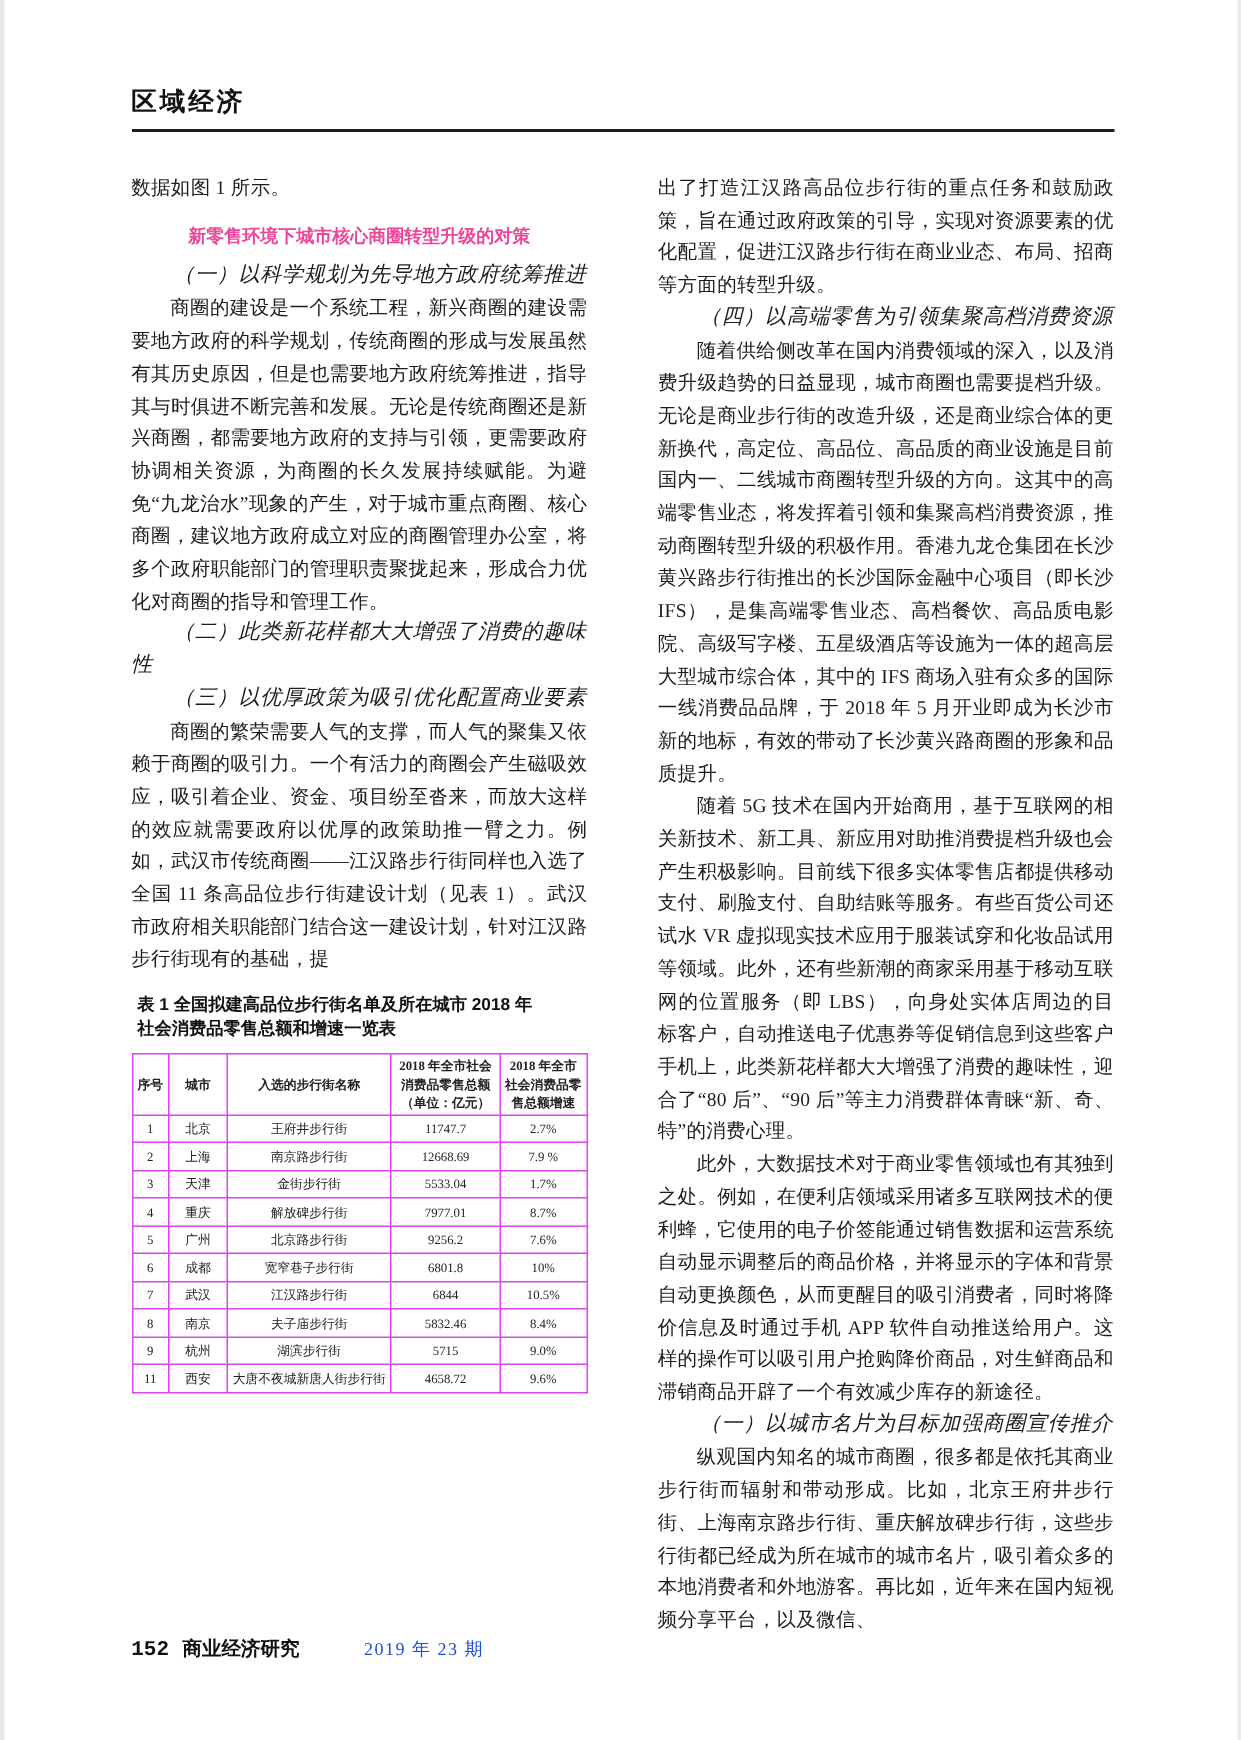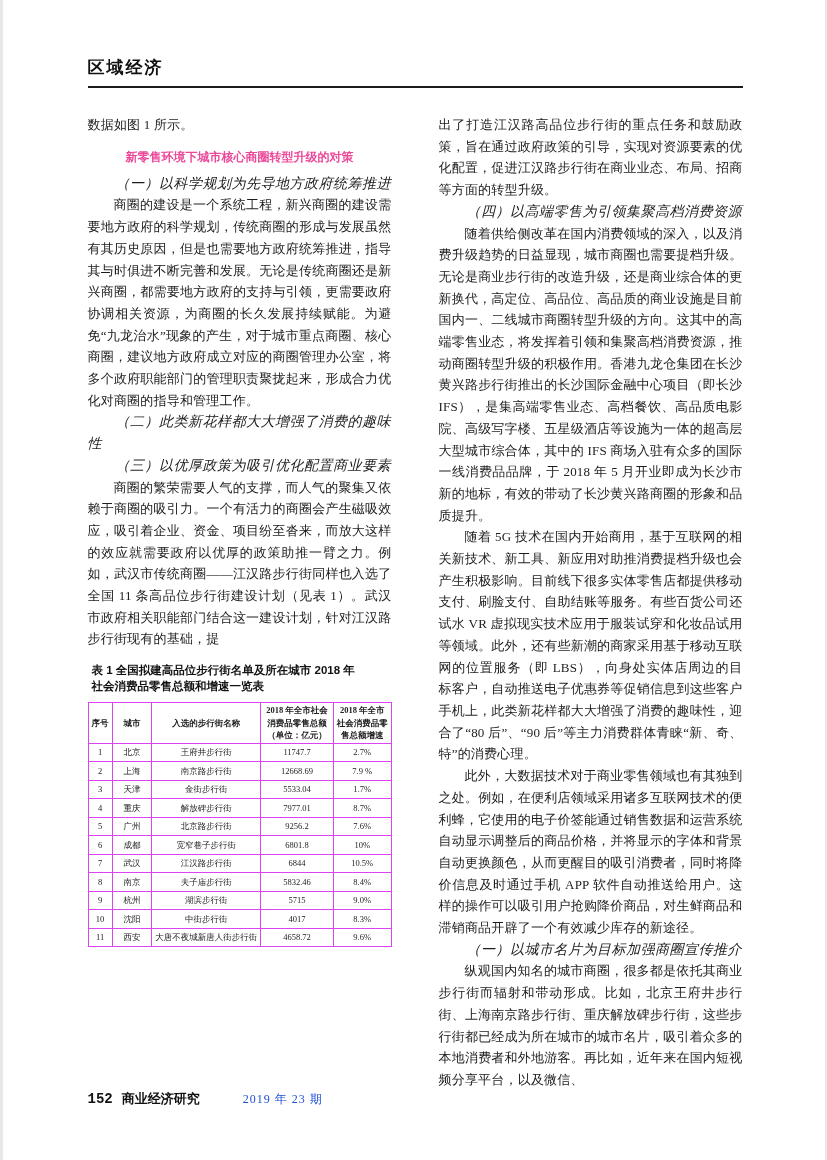--- a/index.html
+++ b/index.html
@@ -171,27 +171,20 @@
               <td>8.4%</td>
             </tr>
             <tr>
               <td>9</td>
               <td>杭州</td>
               <td>湖滨步行街</td>
               <td>5715</td>
               <td>9.0%</td>
             </tr>
             <tr>
-              <td>10</td>
-              <td>沈阳</td>
-              <td>中街步行街</td>
-              <td>4017</td>
-              <td>8.3%</td>
-            </tr>
-            <tr>
               <td>11</td>
               <td>西安</td>
               <td>大唐不夜城新唐人街步行街</td>
               <td>4658.72</td>
               <td>9.6%</td>
             </tr>
           </tbody>
       </table>
     </div>
 

